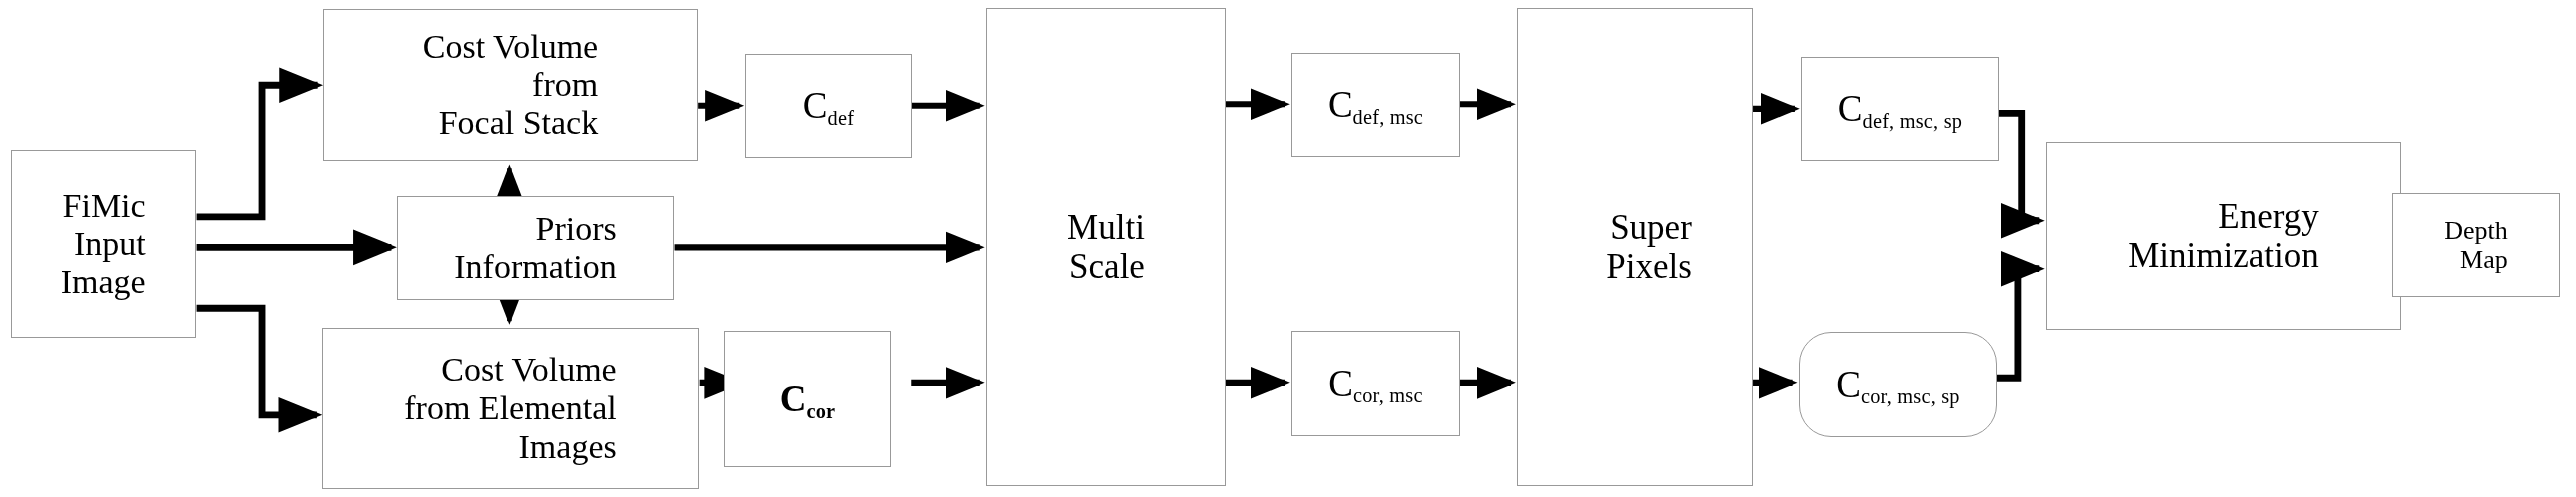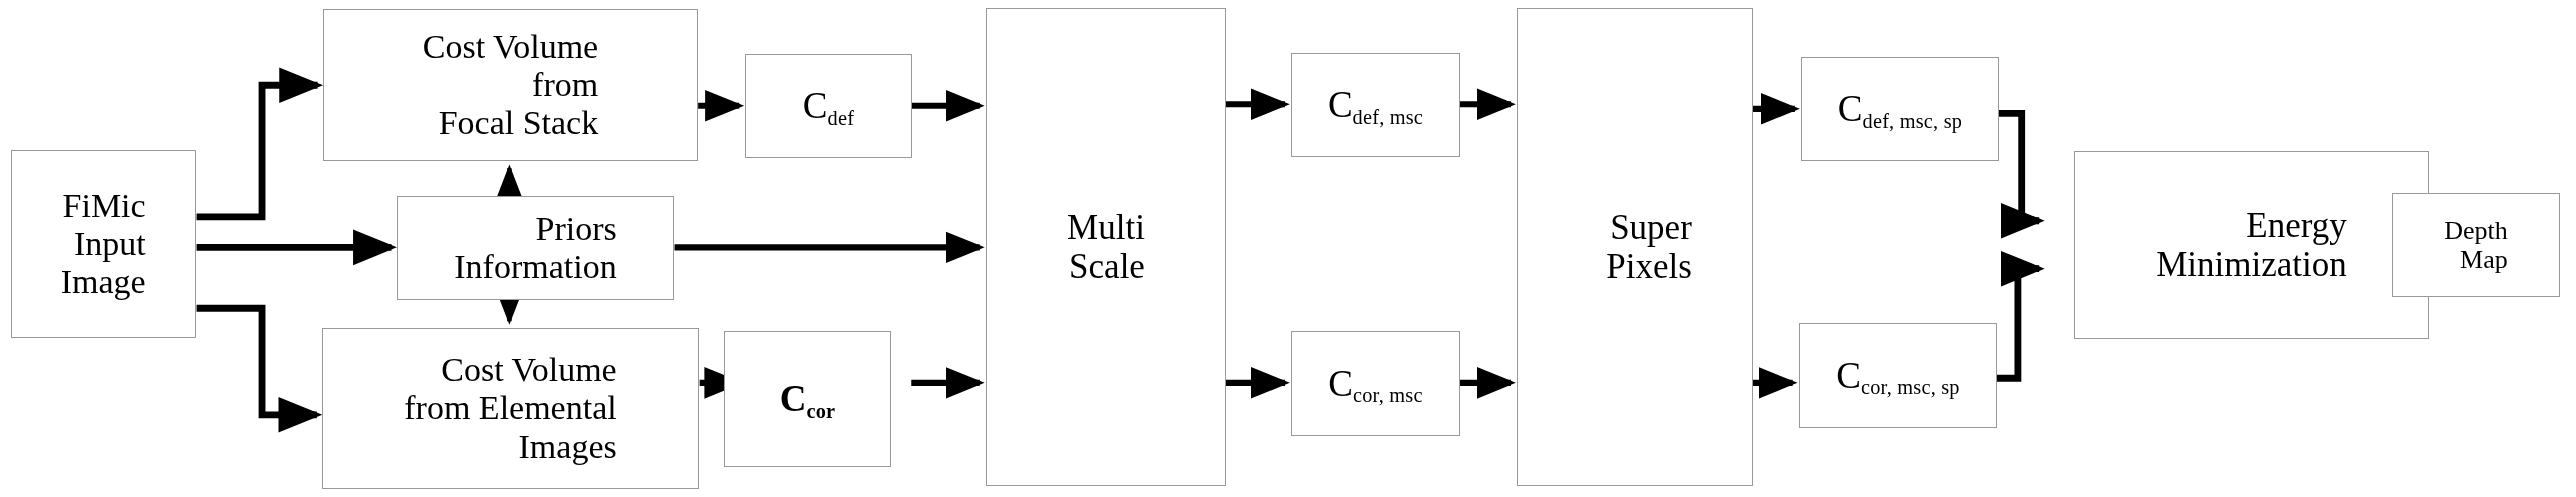--- a/index.html
+++ b/index.html
@@ -155,25 +155,25 @@
 
   <div class="node" style="left:1517px; top:8.4px; width:236px; height:478px;padding-left:28px;">
     <span class="label t-big">Super
 Pixels</span>
   </div>
 
   <div class="node" style="left:1801px; top:57px; width:198px; height:104px;">
     <span class="label sym"><span>C</span><sub>def, msc, sp</sub></span>
   </div>
 
-  <div class="node" style="left:1799px; top:323px; width:198px; height:105px;">
+  <div class="node" style="left:1799px; top:332px; width:198px; height:105px;border-radius:32px;">
     <span class="label sym"><span>C</span><sub>cor, msc, sp</sub></span>
   </div>
 
-  <div class="node" style="left:2046px; top:151px; width:355px; height:188px;margin-left:28px;">
+  <div class="node" style="left:2046px; top:142px; width:355px; height:188px;">
     <span class="label t-big">Energy
 Minimization</span>
   </div>
 
   <div class="node" style="left:2392px; top:193px; width:168px; height:104px;">
     <span class="label t-small">Depth
 Map</span>
   </div>
 
 </div>

